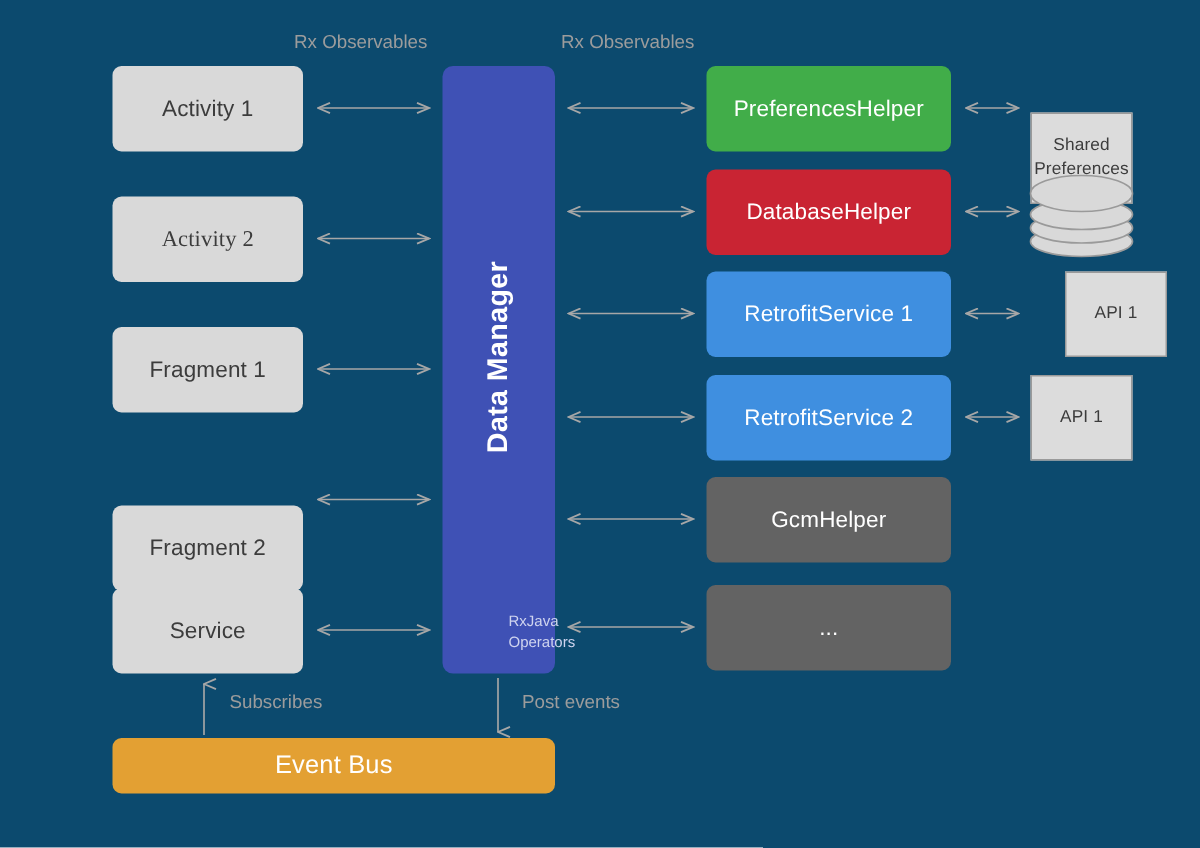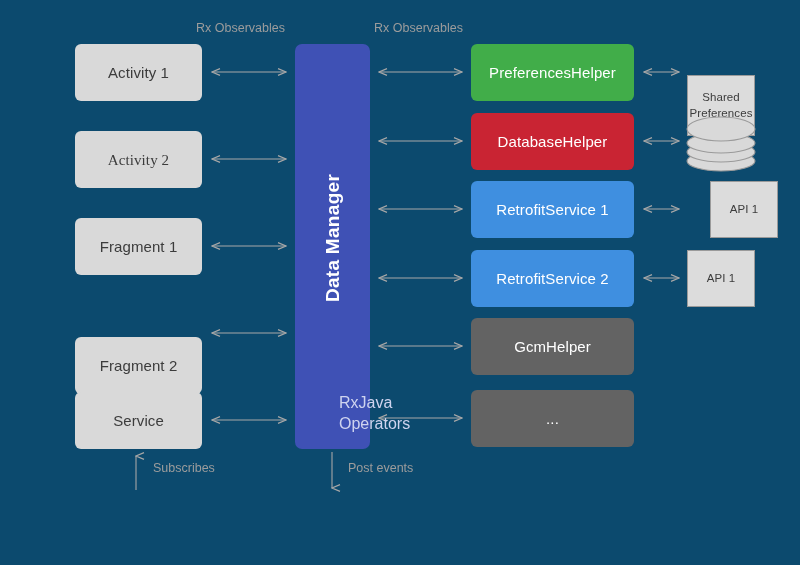--- a/index.html
+++ b/index.html
@@ -87,21 +87,21 @@
     font-weight: bold;
     letter-spacing: 0.3px;
   }
   #rxjava-label {
     position: absolute;
     left: 0;
     right: 0;
     bottom: 14px;
     text-align: center;
     color: #cfd4ef;
-    font-size: 16px;
+    font-size: 10px;
     line-height: 1.35;
     padding-left: 44px;
   }
 
   
   #db-cylinder {
     position: absolute;
     left: 685px;
     top: 114px;
     width: 72px;
@@ -209,14 +209,15 @@
       <ellipse cx="36" cy="15" rx="34" ry="12"></ellipse>
     </g>
   </svg>
 
   <div class="box box-outline" style="left:710px; top:181px; width:68px; height:57px;">API 1</div>
   <div class="box box-outline" style="left:687px; top:250px; width:68px; height:57px;">API 1</div>
 
   <div class="caption" style="left:153px; top:461px;">Subscribes</div>
   <div class="caption" style="left:348px; top:461px;">Post events</div>
 
+  <div class="box box-orange" style="left:75px; top:492px; width:295px; height:37px;">Event Bus</div>
 
 </div>
 
 </body></html>

